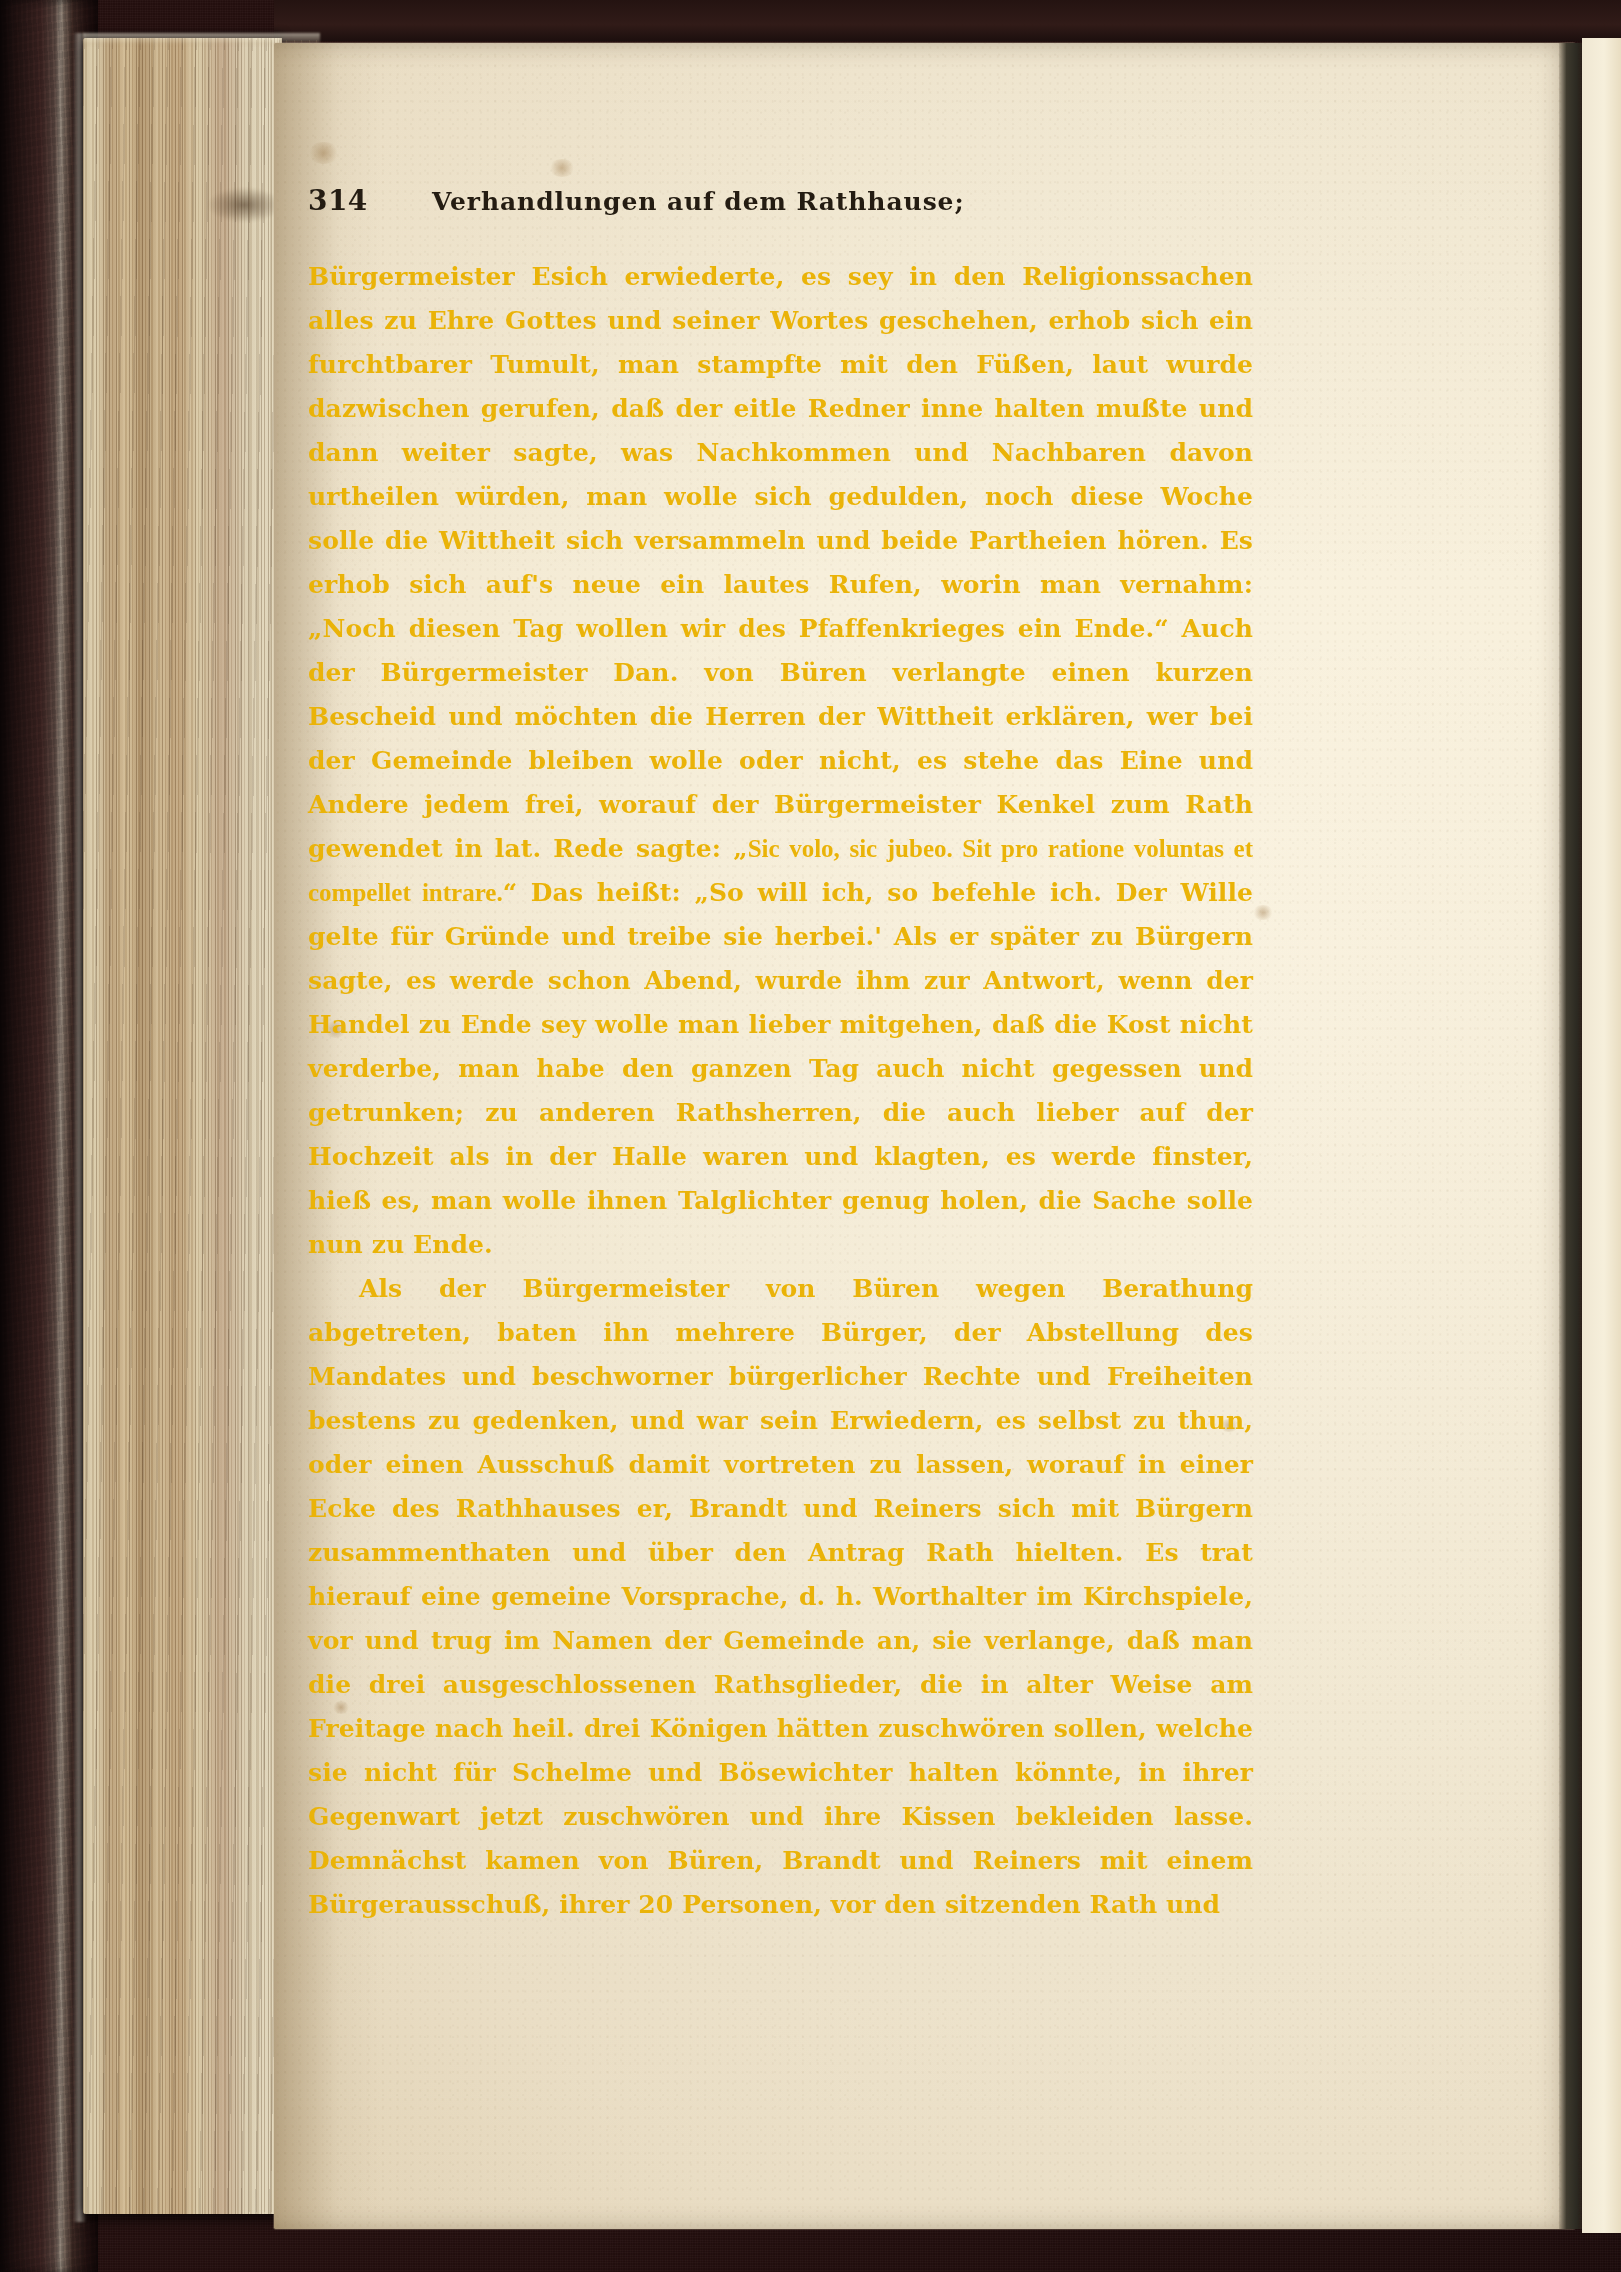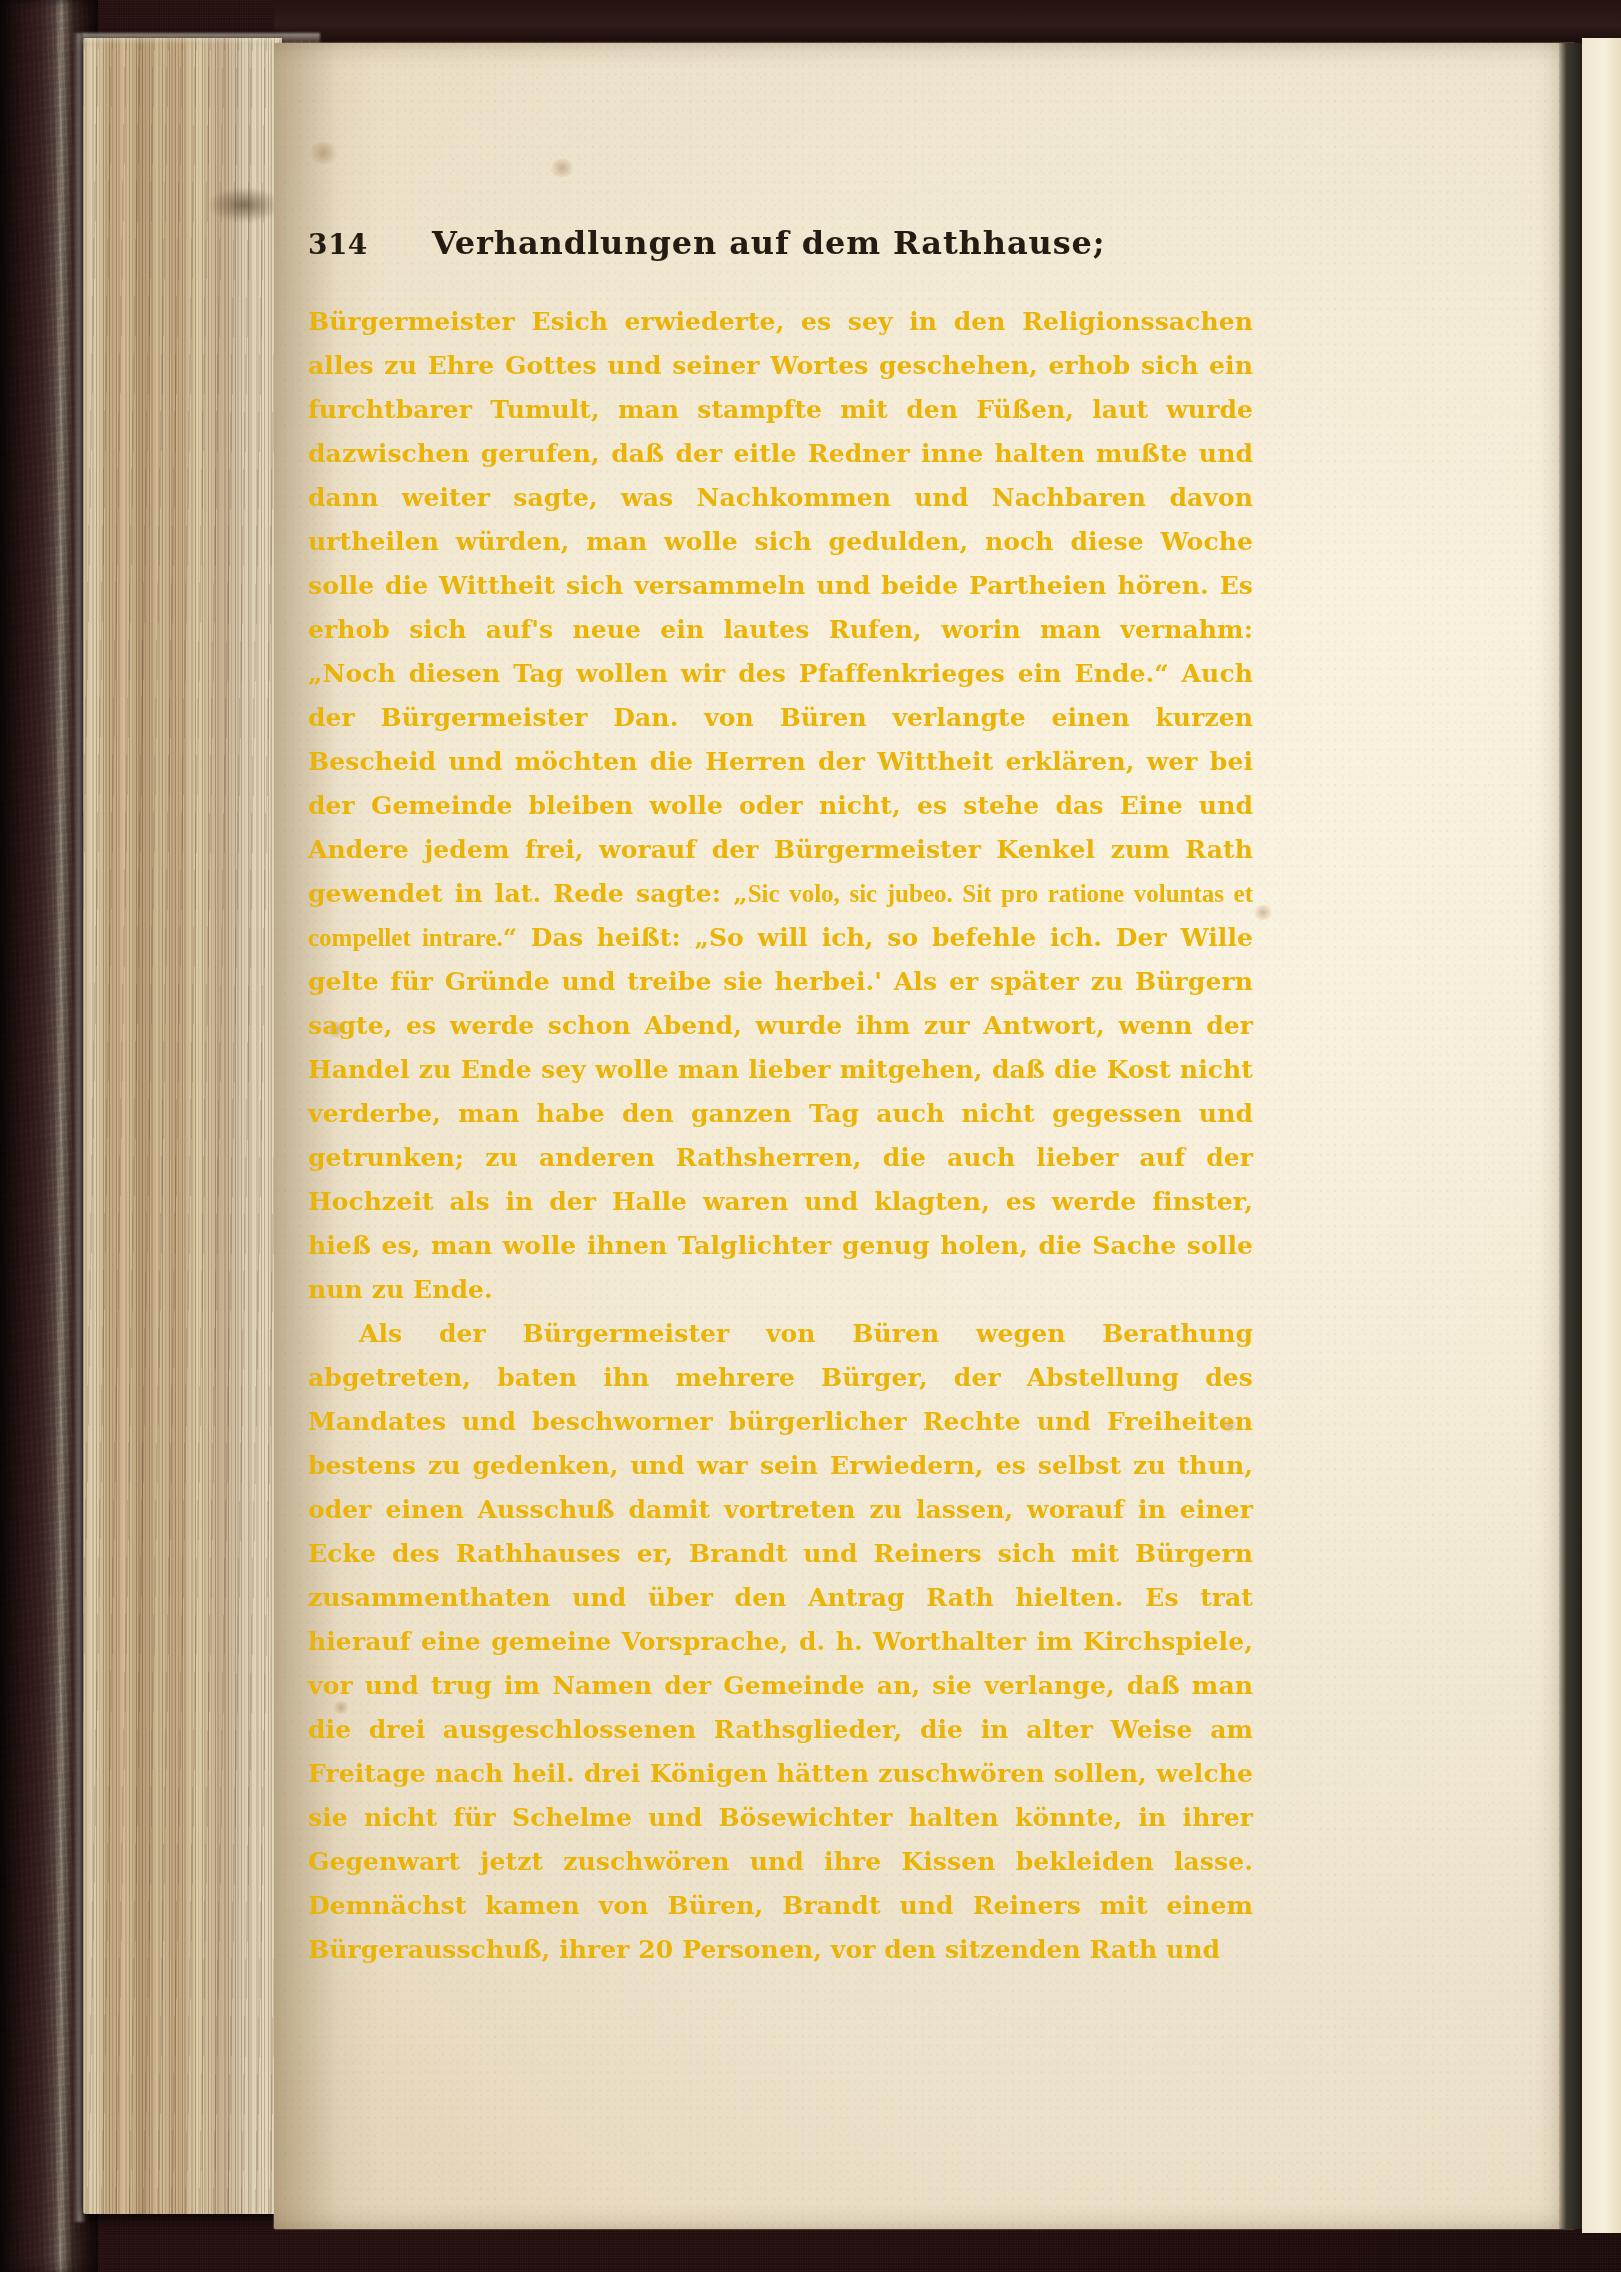--- a/index.html
+++ b/index.html
@@ -207,21 +207,21 @@
   .folio {
     font-family: "DejaVu Serif", serif;
     font-weight: 700;
     font-size: 28px;
     letter-spacing: 0.4px;
     width: 124px;
   }
   .head-title {
     font-family: "DejaVu Serif", serif;
     font-weight: 700;
-    font-size: 32px;
+    font-size: 25px;
     letter-spacing: 0.9px;
     transform: scaleX(.94);
     transform-origin: left center;
   }
 
   .body {
     color: #eab308;
     font-family: "DejaVu Serif", serif;
     font-size: 25px;
     line-height: 44px;
@@ -233,21 +233,20 @@
   .body p.indent { text-indent: 51px; }
   .latin {
     font-family: "Liberation Serif", serif;
     letter-spacing: 0;
   }
 
   
   .frak {
     font-weight: 600;
     transform: none;
-    margin-top: 40px;
   }
 
   
   .ink-tone {
     position: absolute;
     inset: 0;
     pointer-events: none;
     background: linear-gradient(180deg, rgba(120,90,50,.05), rgba(120,90,50,.0) 25%, rgba(120,90,50,.06) 100%);
   }
 </style>

